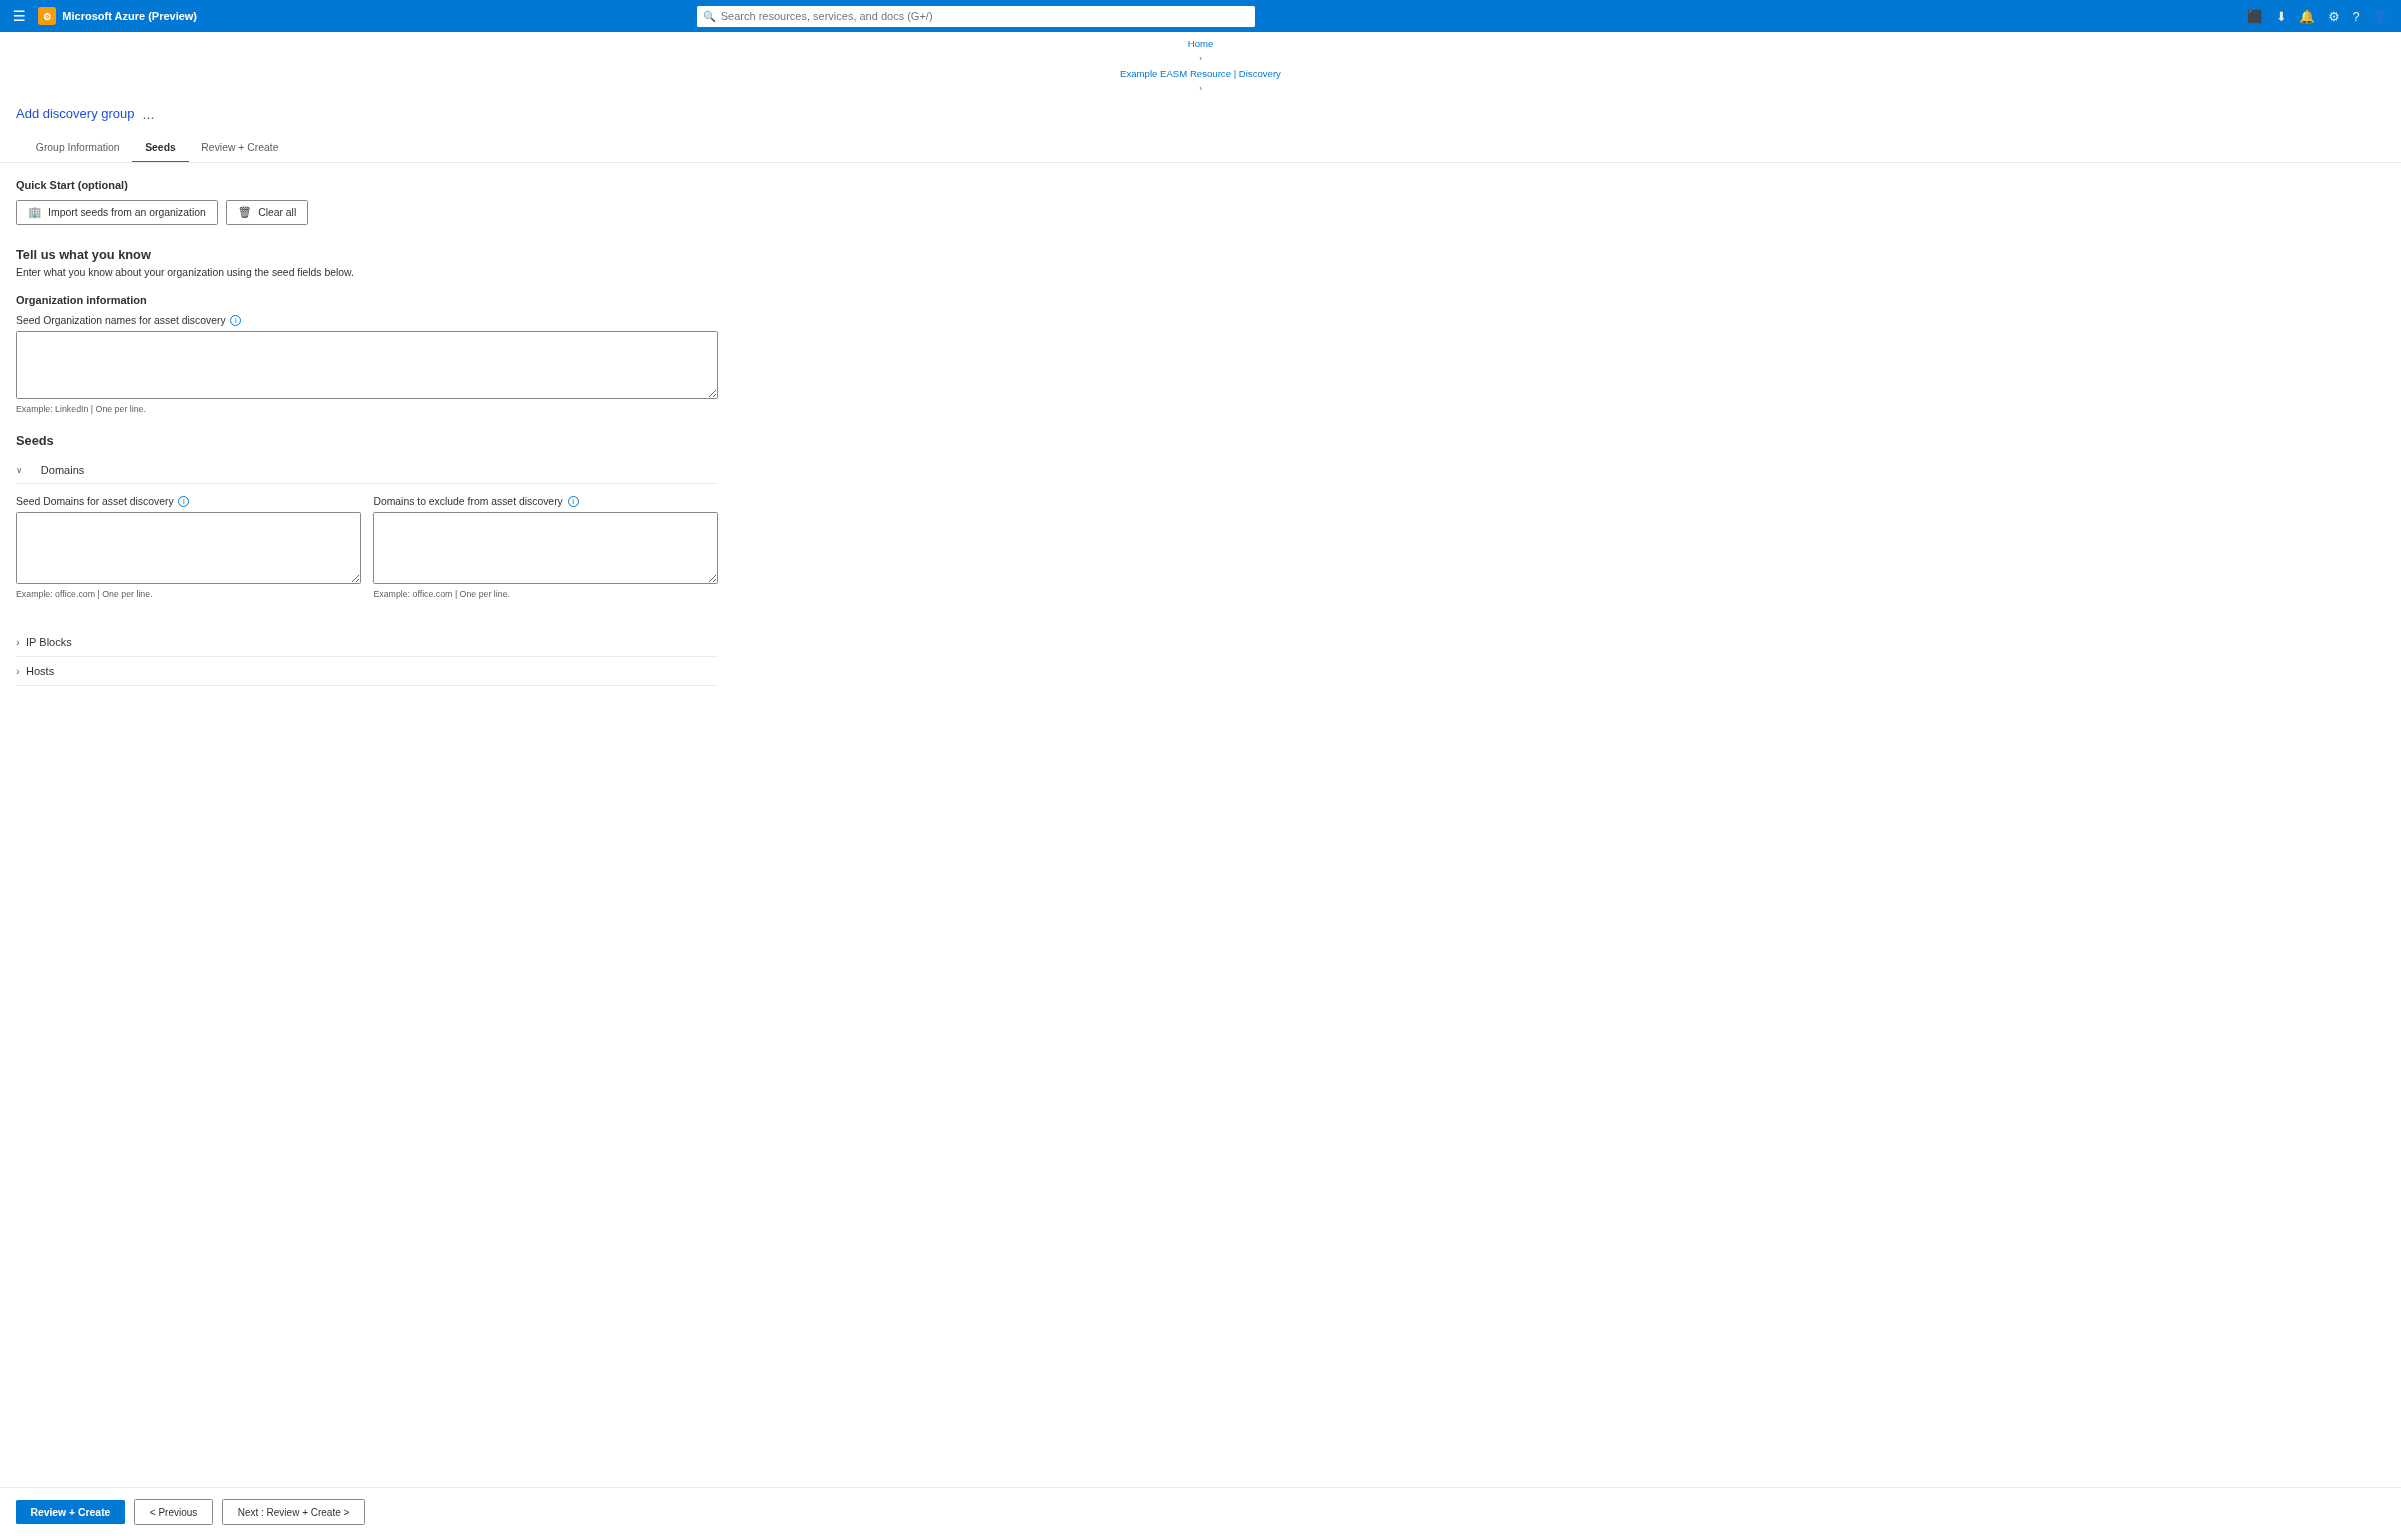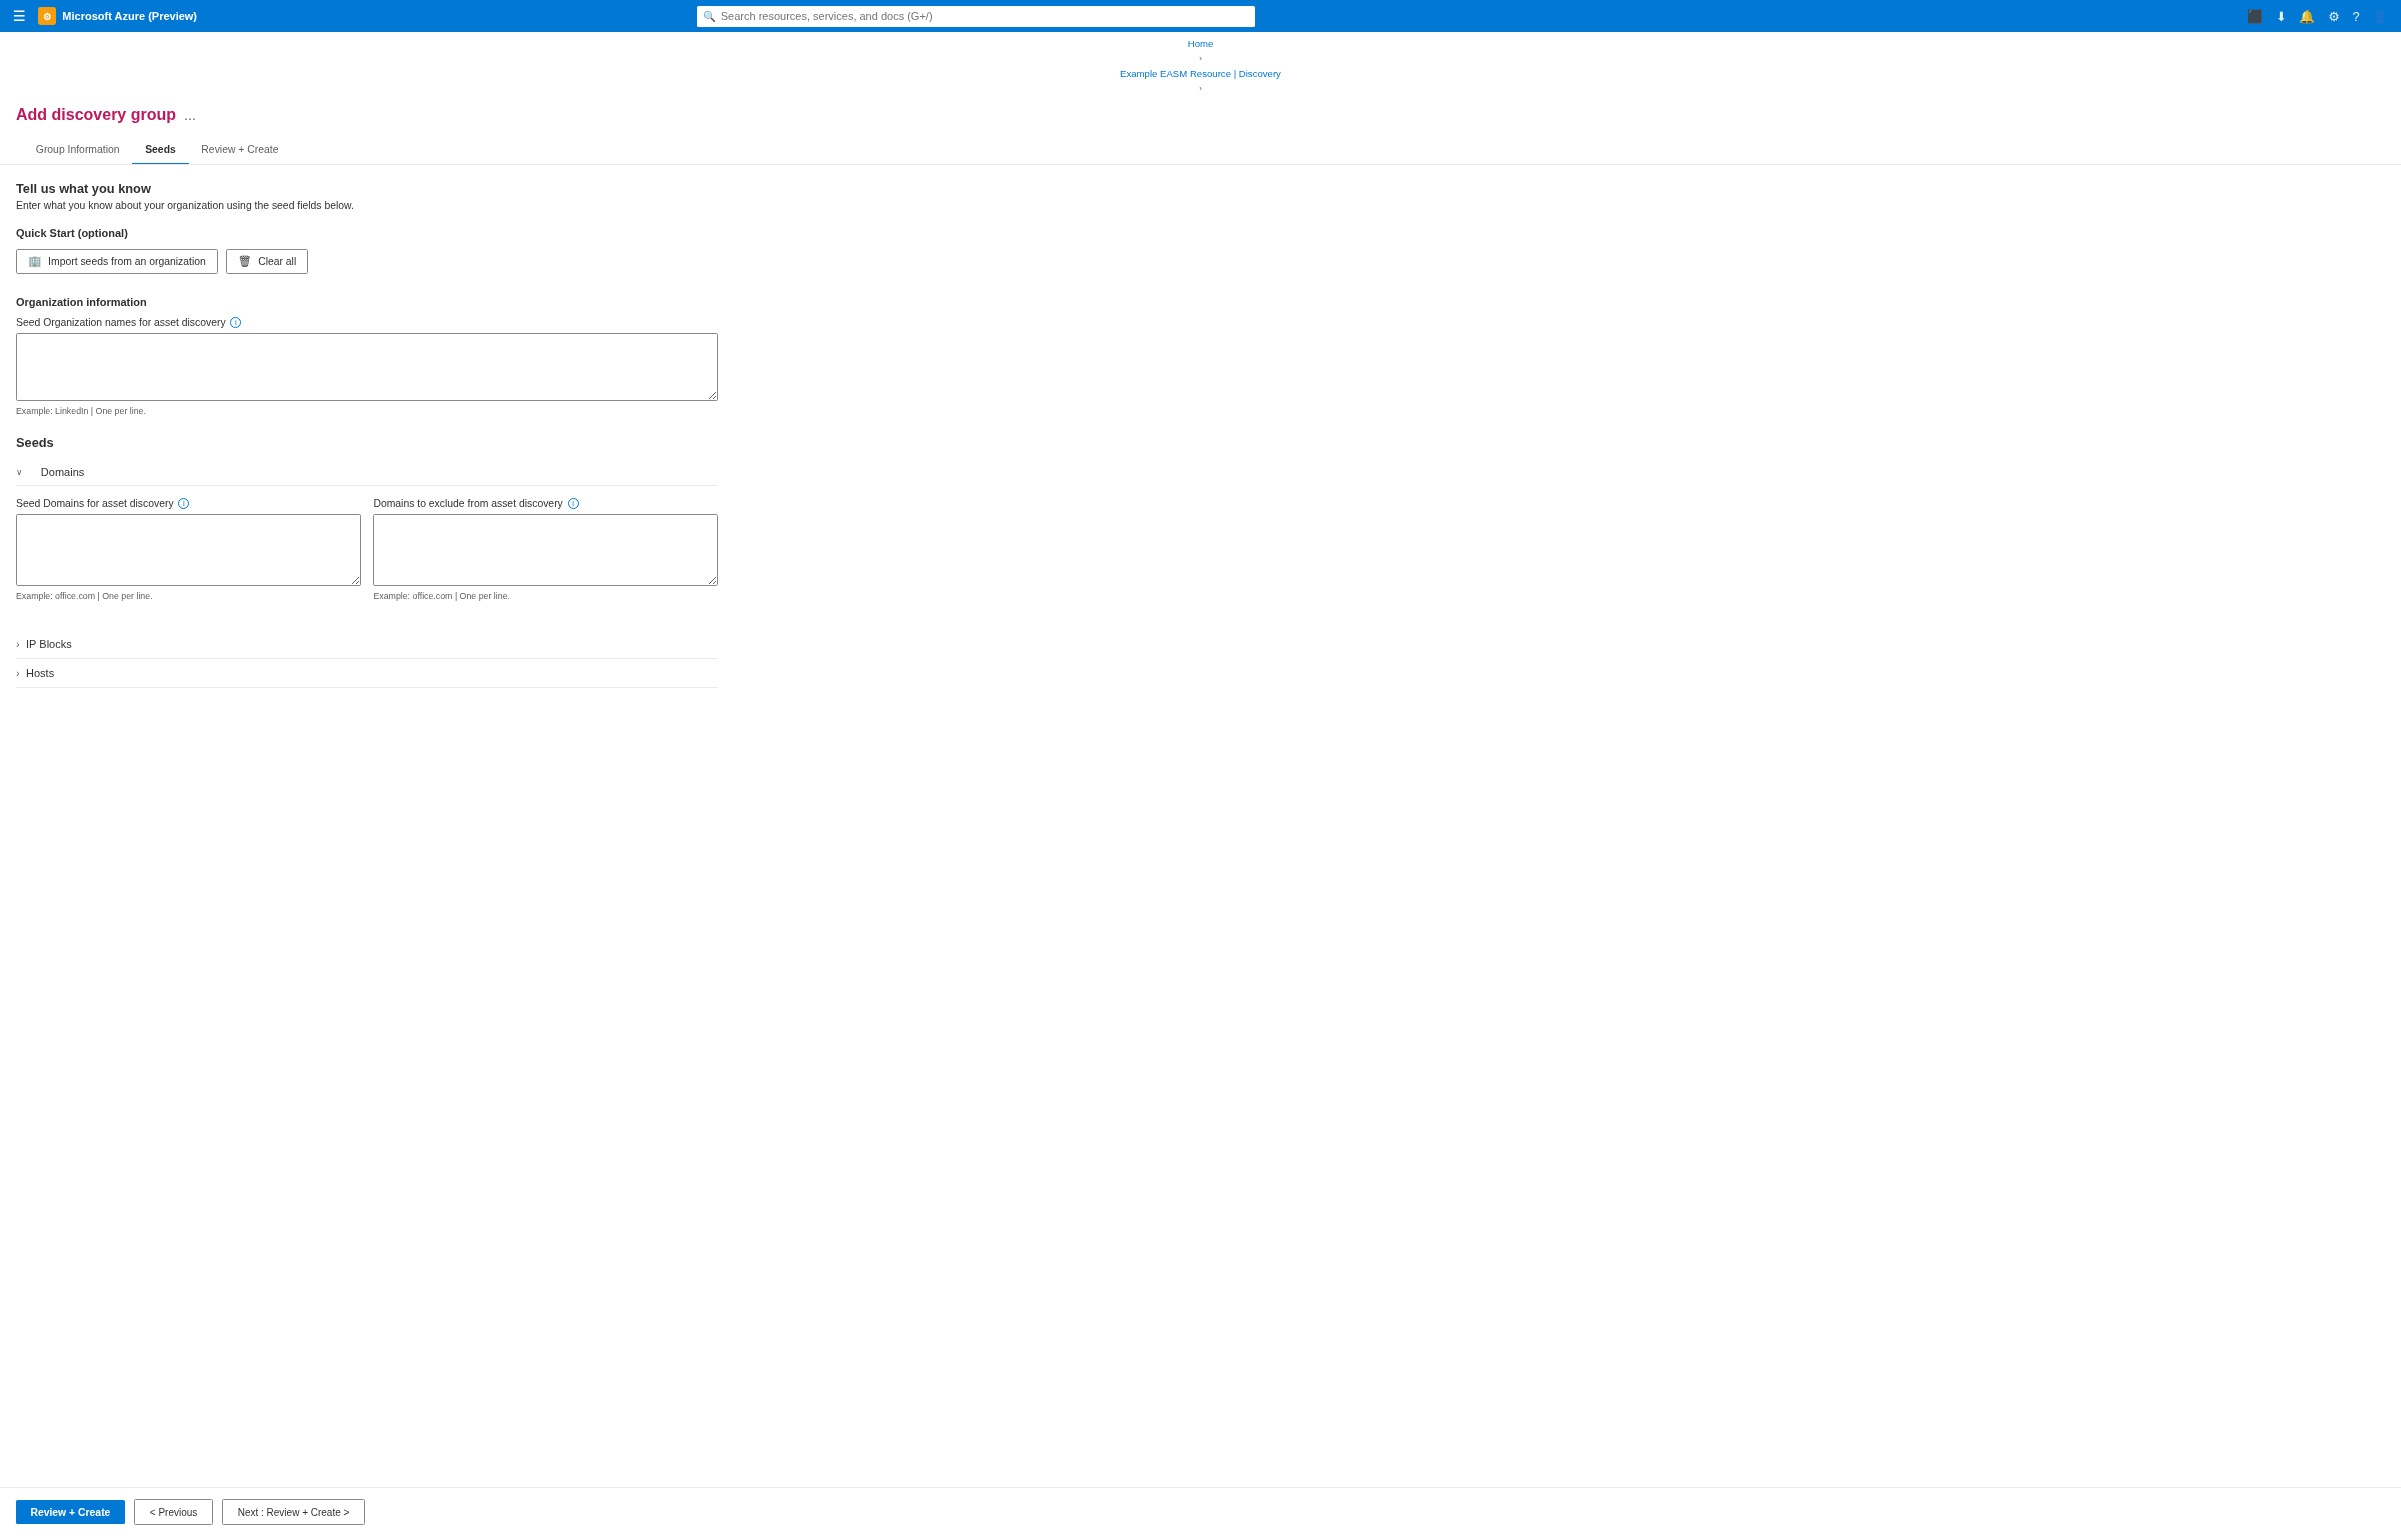--- a/index.html
+++ b/index.html
@@ -85,23 +85,23 @@
     .breadcrumb .sep { color: #605e5c; font-size: 8px; }
 
     
     .page-header {
       padding: 6.4px 16px 12.8px;
       display: flex;
       align-items: center;
       gap: 8px;
     }
     .page-header h1 {
-      font-size: 16px;
-      font-weight: 700;
-      color: #be185d;
+      font-size: 13px;
+      font-weight: 400;
+      color: #1d4ed8;
     }
     .page-header .more-icon {
       font-size: 14.4px;
       color: #605e5c;
       cursor: pointer;
     }
 
     
     .tabs {
       display: flex;
@@ -335,38 +335,38 @@
   <span class="more-icon">...</span>
 </div>
 
 <div class="tabs">
   <div class="tab">Group Information</div>
   <div class="tab active">Seeds</div>
   <div class="tab">Review + Create</div>
 </div>
 
 <div class="main-content">
-
-  <div>
-    <div class="section-title">Tell us what you know</div>
-    <div class="section-desc">Enter what you know about your organization using the seed fields below.</div>
-  </div>
 
   <div>
     <div class="subsection-title">Quick Start (optional)</div>
     <div class="quick-start-btns">
       <button class="btn-outline">
         <span style="font-size:11px;">🏢</span>
         <span>Import seeds from an organization</span>
       </button>
       <button class="btn-outline">
         <span style="font-size:11px;">🗑</span>
         <span>Clear all</span>
       </button>
     </div>
+  </div>
+
+  <div>
+    <div class="section-title">Tell us what you know</div>
+    <div class="section-desc">Enter what you know about your organization using the seed fields below.</div>
   </div>
 
   <div class="org-info-section">
     <div class="subsection-title">Organization information</div>
     <div class="field-group">
       <div class="field-label">
         <span>Seed Organization names for asset discovery</span>
         <span class="info-icon">i</span>
       </div>
       <textarea class="field-input" style=""></textarea>

